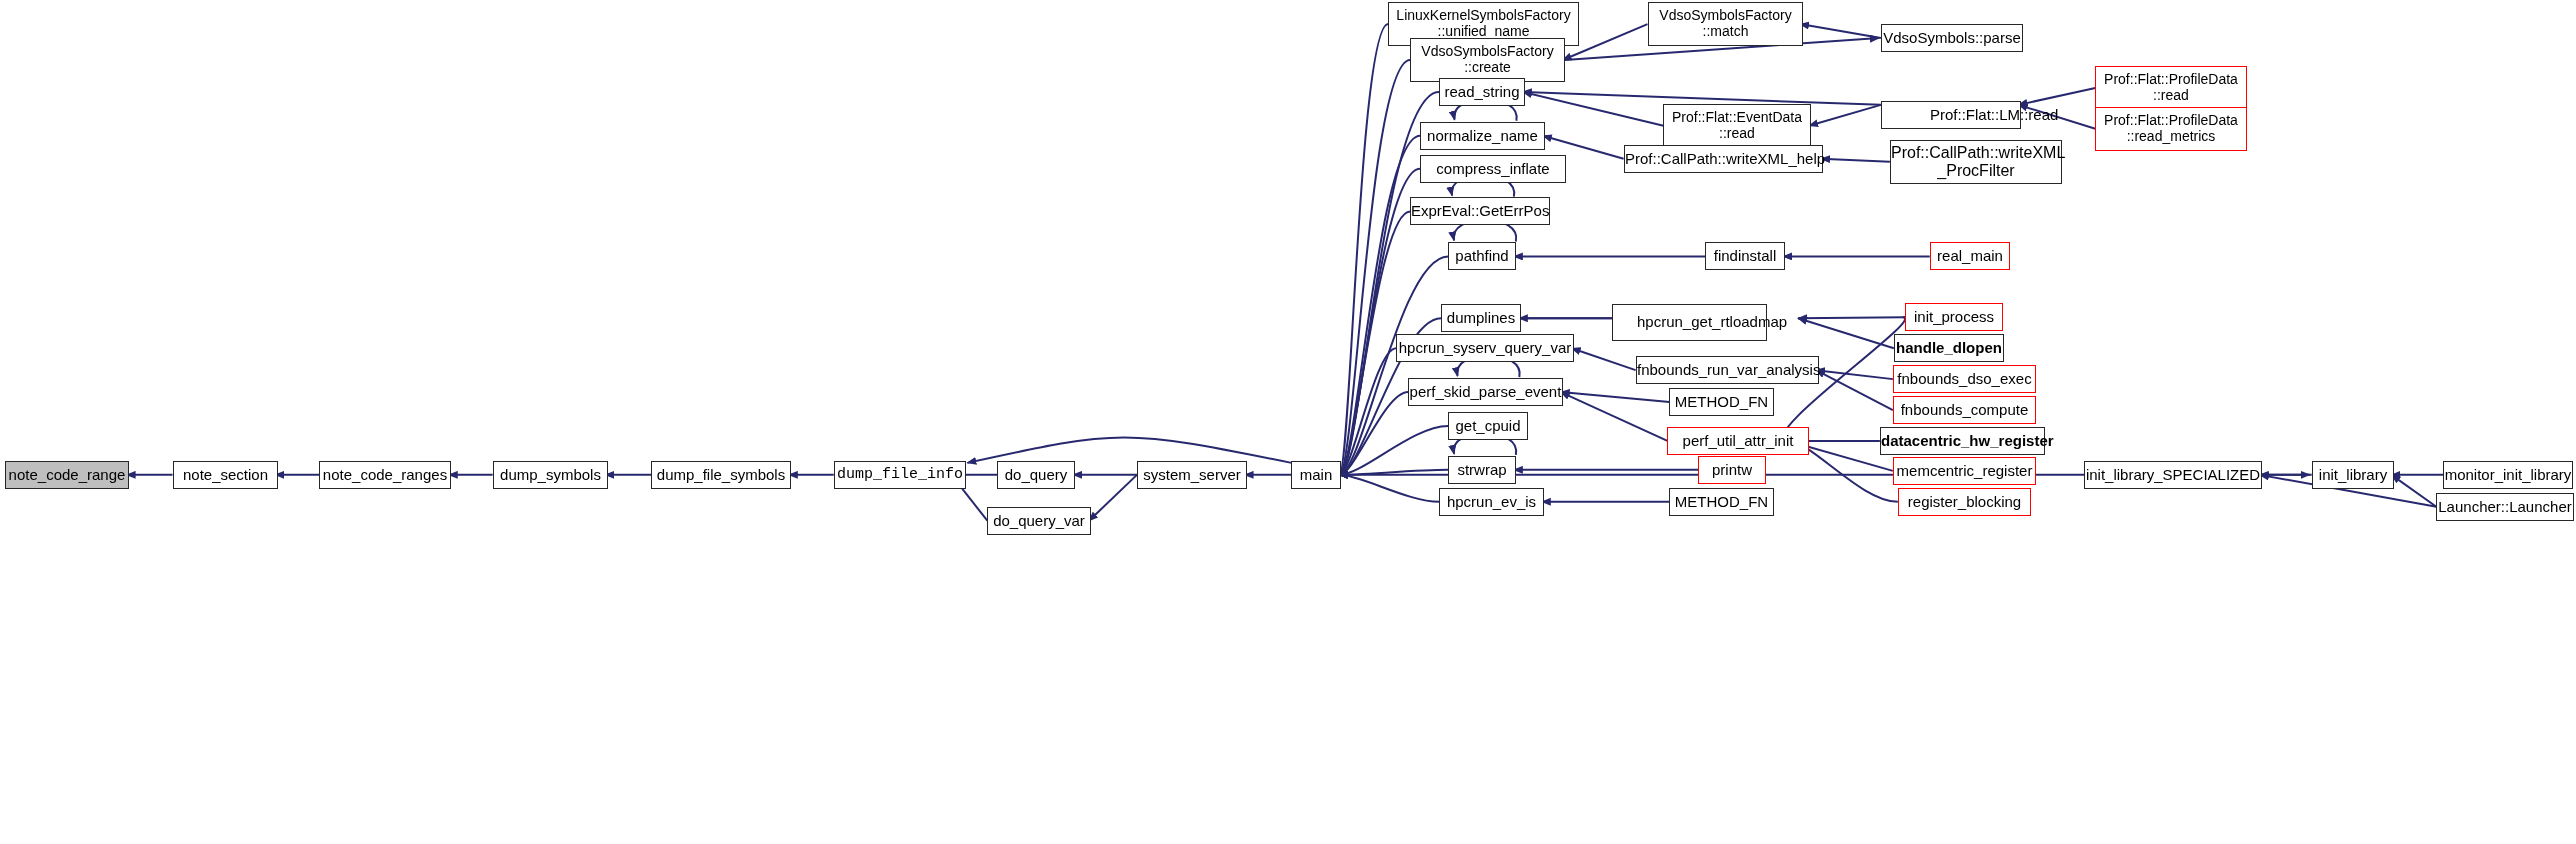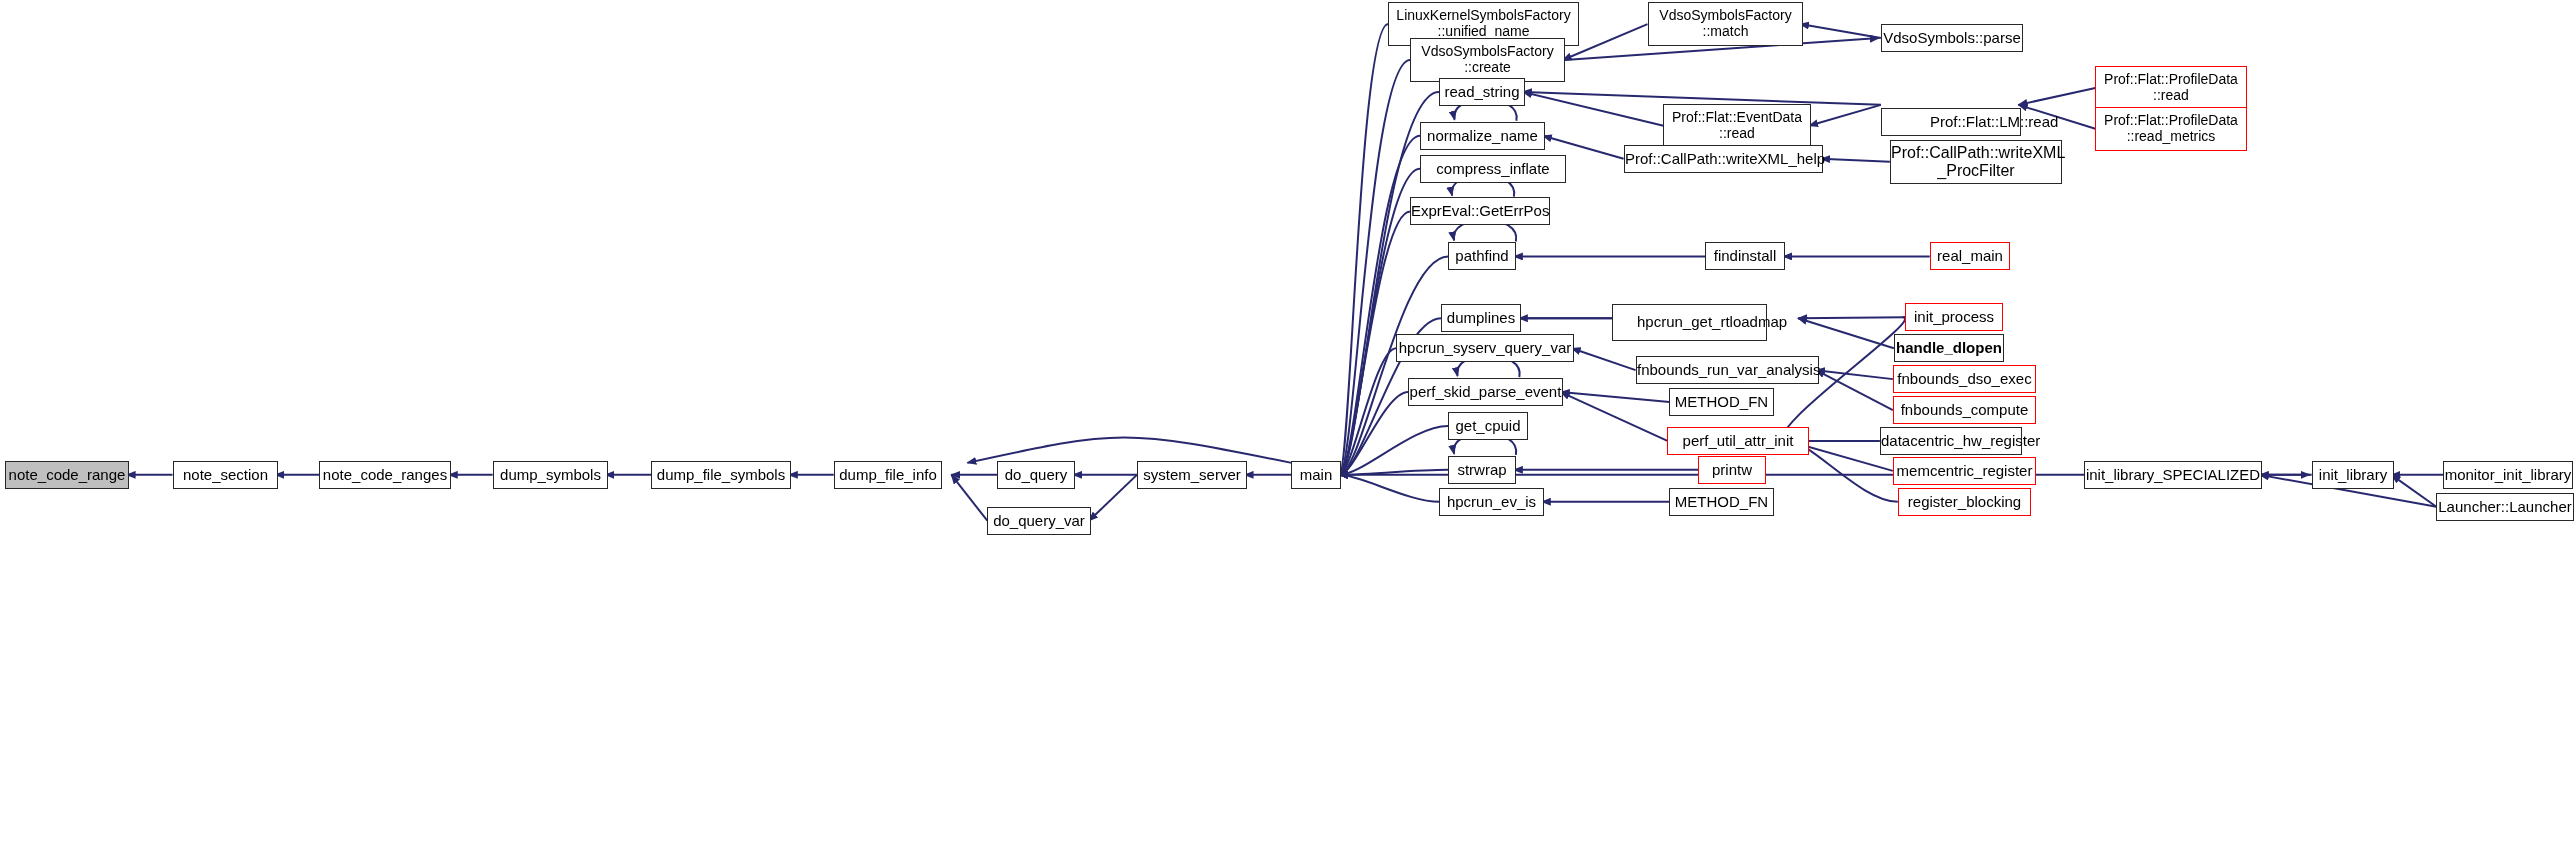--- a/index.html
+++ b/index.html
@@ -112,36 +112,36 @@
         <path d="M 1674 503 L 1546 503" marker-end="url(#ah)"></path>
       </g>
   </svg>
 
   <div id="node-layer">
       <div class="node filled" style="left: 5px; top: 461px; width: 124px; height: 28px;"><span class="lbl">note_code_range</span></div>
       <div class="node" style="left: 173px; top: 461px; width: 105px; height: 28px;"><span class="lbl">note_section</span></div>
       <div class="node" style="left: 319px; top: 461px; width: 132px; height: 28px;"><span class="lbl">note_code_ranges</span></div>
       <div class="node" style="left: 493px; top: 461px; width: 115px; height: 28px;"><span class="lbl">dump_symbols</span></div>
       <div class="node" style="left: 651px; top: 461px; width: 140px; height: 28px;"><span class="lbl">dump_file_symbols</span></div>
-      <div class="node" style="left: 834px; top: 461px; width: 108px; height: 28px;"><span class="lbl">dump_file_info</span></div>
+      <div class="node" style="left: 834px; top: 461px; width: 132px; height: 28px; font-family: Liberation Mono, monospace;"><span class="lbl">dump_file_info</span></div>
       <div class="node" style="left: 997px; top: 461px; width: 78px; height: 28px;"><span class="lbl">do_query</span></div>
       <div class="node" style="left: 1137px; top: 461px; width: 110px; height: 28px; align-items: center;"><span class="lbl">system_server</span></div>
       <div class="node" style="left: 987px; top: 507px; width: 104px; height: 28px;"><span class="lbl">do_query_var</span></div>
       <div class="node" style="left: 1291px; top: 461px; width: 50px; height: 28px;"><span class="lbl">main</span></div>
       <div class="node" style="left: 1388px; top: 2px; width: 191px; height: 44px; font-size: 14px;"><span class="lbl">LinuxKernelSymbolsFactory
 ::unified_name</span></div>
       <div class="node" style="left: 1410px; top: 38px; width: 155px; height: 44px; font-size: 14px;"><span class="lbl">VdsoSymbolsFactory
 ::create</span></div>
       <div class="node" style="left: 1648px; top: 2px; width: 155px; height: 44px; font-size: 14px;"><span class="lbl">VdsoSymbolsFactory
 ::match</span></div>
       <div class="node" style="left: 1881px; top: 24px; width: 142px; height: 28px;"><span class="lbl">VdsoSymbols::parse</span></div>
       <div class="node" style="left: 1439px; top: 78px; width: 86px; height: 28px;"><span class="lbl">read_string</span></div>
       <div class="node" style="left: 1663px; top: 104px; width: 148px; height: 44px; font-size: 14px;"><span class="lbl">Prof::Flat::EventData
 ::read</span></div>
-      <div class="node" style="left: 1881px; top: 108px; width: 140px; height: 28px; padding-left: 48px;"><span class="lbl">Prof::Flat::LM::read</span></div>
+      <div class="node" style="left: 1881px; top: 101px; width: 140px; height: 28px; padding-left: 48px;"><span class="lbl">Prof::Flat::LM::read</span></div>
       <div class="node red" style="left: 2095px; top: 66px; width: 152px; height: 44px; font-size: 14px;"><span class="lbl">Prof::Flat::ProfileData
 ::read</span></div>
       <div class="node red" style="left: 2095px; top: 107px; width: 152px; height: 44px; font-size: 14px;"><span class="lbl">Prof::Flat::ProfileData
 ::read_metrics</span></div>
       <div class="node" style="left: 1420px; top: 122px; width: 125px; height: 28px;"><span class="lbl">normalize_name</span></div>
       <div class="node" style="left: 1624px; top: 145px; width: 199px; height: 28px;"><span class="lbl">Prof::CallPath::writeXML_help</span></div>
       <div class="node" style="left: 1890px; top: 140px; width: 172px; height: 44px; font-size: 16px;"><span class="lbl">Prof::CallPath::writeXML
 _ProcFilter</span></div>
       <div class="node" style="left: 1420px; top: 155px; width: 146px; height: 28px;"><span class="lbl">compress_inflate</span></div>
       <div class="node" style="left: 1410px; top: 197px; width: 140px; height: 28px;"><span class="lbl">ExprEval::GetErrPos</span></div>
@@ -157,21 +157,21 @@
       <div class="node red" style="left: 1905px; top: 303px; width: 98px; height: 28px;"><span class="lbl">init_process</span></div>
       <div class="node" style="left: 1894px; top: 334px; width: 110px; height: 28px; font-weight: bold;"><span class="lbl">handle_dlopen</span></div>
       <div class="node" style="left: 1396px; top: 334px; width: 178px; height: 28px;"><span class="lbl">hpcrun_syserv_query_var</span></div>
       <div class="node" style="left: 1636px; top: 356px; width: 183px; height: 28px;"><span class="lbl">fnbounds_run_var_analysis</span></div>
       <div class="node red" style="left: 1893px; top: 365px; width: 143px; height: 28px;"><span class="lbl">fnbounds_dso_exec</span></div>
       <div class="node red" style="left: 1893px; top: 396px; width: 143px; height: 28px;"><span class="lbl">fnbounds_compute</span></div>
       <div class="node" style="left: 1408px; top: 378px; width: 155px; height: 28px;"><span class="lbl">perf_skid_parse_event</span></div>
       <div class="node" style="left: 1669px; top: 388px; width: 105px; height: 28px;"><span class="lbl">METHOD_FN</span></div>
       <div class="node" style="left: 1448px; top: 412px; width: 80px; height: 28px;"><span class="lbl">get_cpuid</span></div>
       <div class="node red" style="left: 1667px; top: 427px; width: 142px; height: 28px;"><span class="lbl">perf_util_attr_init</span></div>
-      <div class="node" style="left: 1880px; top: 427px; width: 142px; height: 28px;"><span class="lbl">datacentric_hw_register</span></div>
+      <div class="node" style="left: 1880px; top: 427px; width: 165px; height: 28px; font-weight: bold;"><span class="lbl">datacentric_hw_register</span></div>
       <div class="node red" style="left: 1893px; top: 457px; width: 143px; height: 28px;"><span class="lbl">memcentric_register</span></div>
       <div class="node red" style="left: 1898px; top: 488px; width: 133px; height: 28px;"><span class="lbl">register_blocking</span></div>
       <div class="node" style="left: 1448px; top: 456px; width: 68px; height: 28px;"><span class="lbl">strwrap</span></div>
       <div class="node red" style="left: 1698px; top: 456px; width: 68px; height: 28px;"><span class="lbl">printw</span></div>
       <div class="node" style="left: 1439px; top: 488px; width: 105px; height: 28px;"><span class="lbl">hpcrun_ev_is</span></div>
       <div class="node" style="left: 1669px; top: 488px; width: 105px; height: 28px;"><span class="lbl">METHOD_FN</span></div>
     </div>
 </div>
 
 

